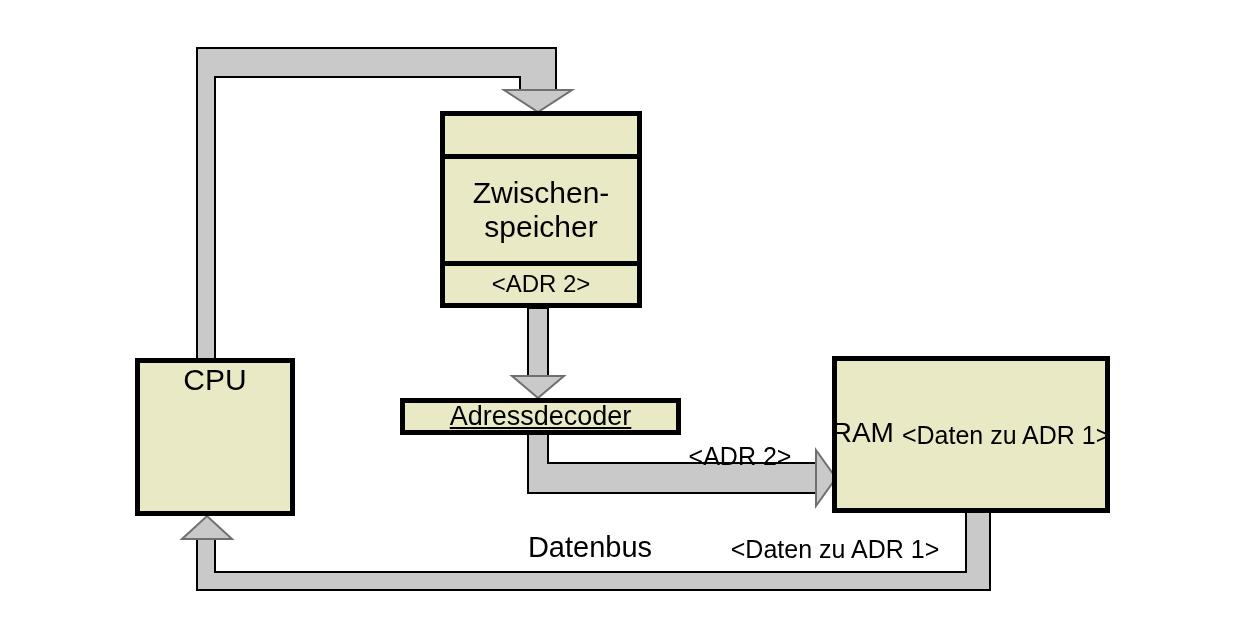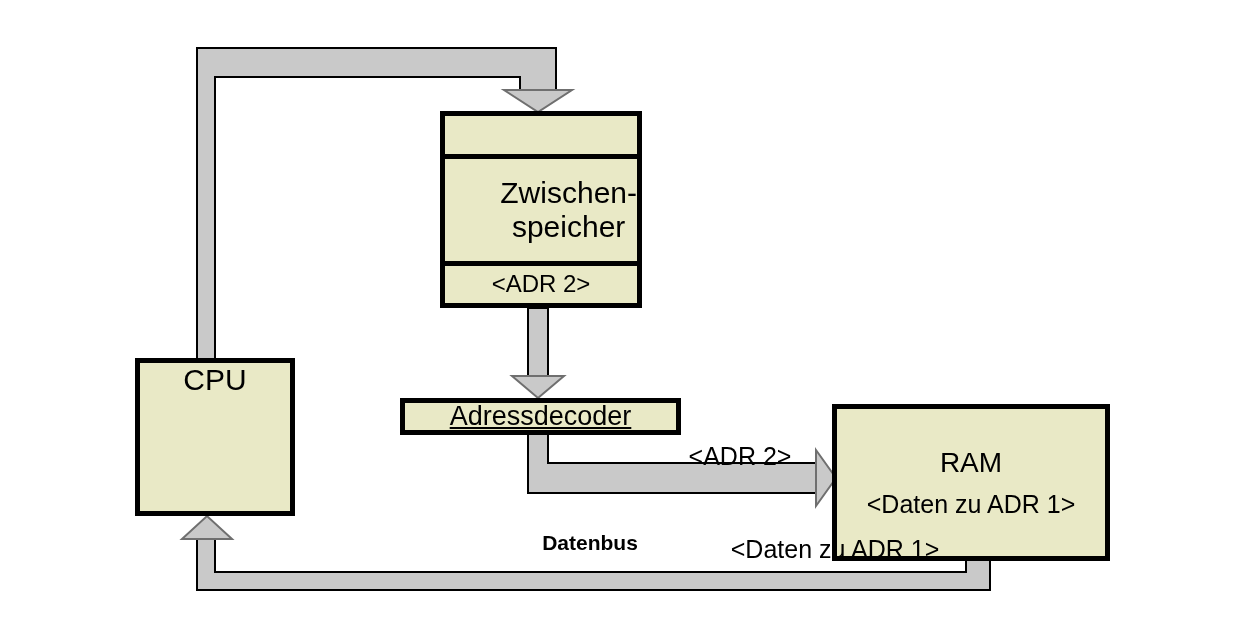--- a/index.html
+++ b/index.html
@@ -83,21 +83,21 @@
   #buffer-top-band {
     height: 38px;
     border-bottom: 5px solid #000000;
     box-sizing: content-box;
     flex: none;
   }
   #buffer-main-band {
     flex: 1 1 auto;
     display: flex;
     align-items: center;
-    justify-content: flex-end;
+    justify-content: center;
     border-bottom: 5px solid #000000;
   }
   #buffer-main-band .node-label { font-size: 30px; }
   #buffer-bottom-band {
     height: 37px;
     flex: none;
     display: flex;
     align-items: center;
     justify-content: center;
   }
@@ -113,44 +113,42 @@
     justify-content: center;
   }
   #decoder-box .node-label { font-size: 27px; text-decoration: underline; }
   
   #ram-box {
     left: 832px;
     top: 356px;
     width: 278px;
     height: 157px;
     display: flex;
-    flex-direction: column;
+    flex-direction: row;
     align-items: center;
     justify-content: center;
     gap: 8px;
-    margin-top: 48px;
   }
   #ram-title { font-size: 28px; margin-bottom: 4px; }
   .ram-row { font-size: 25px; }
   
   #label-adressbus {
     left: 285px; top: 18px;
     width: 200px;
     font-size: 29px;
   }
   #label-adr2-arrow {
     left: 620px; top: 442px;
     width: 240px;
     font-size: 25px;
   }
   #label-datenbus {
     left: 490px; top: 531px;
     width: 200px;
-    font-size: 21px;
-    font-weight: bold;
+    font-size: 29px;
   }
   #label-daten-adr1 {
     left: 700px; top: 535px;
     width: 270px;
     font-size: 25px;
   }
 </style>
 </head>
 <body>
 

